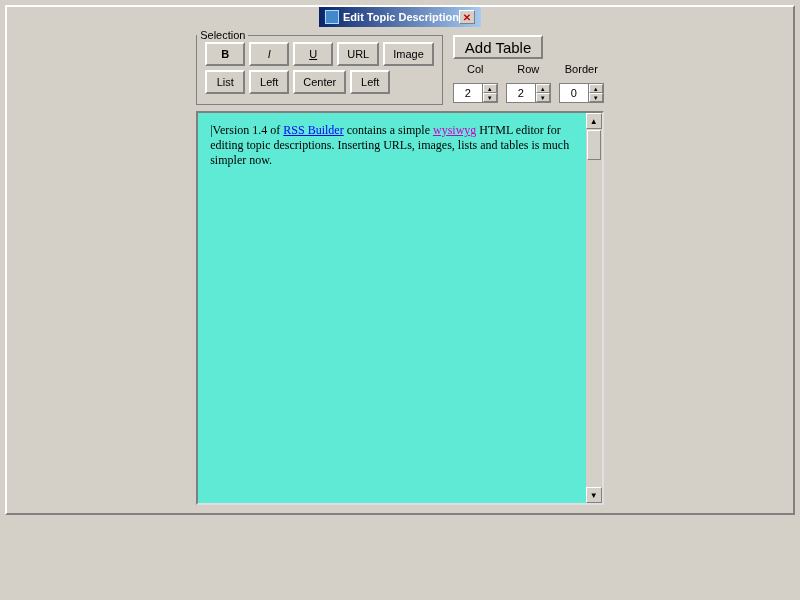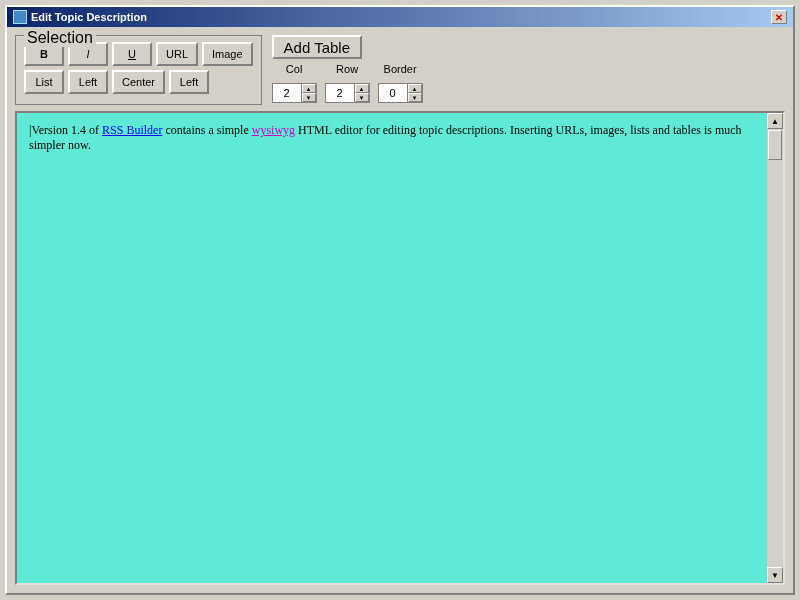--- a/index.html
+++ b/index.html
@@ -12,28 +12,29 @@
       width: 800px;
       height: 600px;
       background: #d4d0c8;
       font-family: 'Tahoma', 'MS Sans Serif', sans-serif;
       font-size: 11px;
       overflow: hidden;
     }
 
     .window {
       width: 790px;
-      height: 590px;
+      height: 510px;
       margin: 5px;
       background: #d4d0c8;
       border: 2px solid #ffffff;
       border-right-color: #808080;
       border-bottom-color: #808080;
       display: flex;
       flex-direction: column;
+      align-items: center;
     }
 
     .titlebar {
       background: linear-gradient(to right, #0a246a, #a6caf0);
       color: white;
       padding: 3px 6px;
       font-size: 11px;
       font-weight: bold;
       display: flex;
       justify-content: space-between;
@@ -87,24 +88,24 @@
     .selection-group {
       border: 1px solid #808080;
       padding: 6px 8px;
       position: relative;
       background: #d4d0c8;
     }
 
     .selection-legend {
       position: absolute;
       top: -7px;
-      left: 8px;
+      left: 0;
       background: #d4d0c8;
       padding: 0 3px;
-      font-size: 16px;
+      font-size: 11px;
     }
 
     .button-row {
       display: flex;
       gap: 4px;
       margin-bottom: 4px;
     }
 
     .win-btn {
       background: #d4d0c8;

